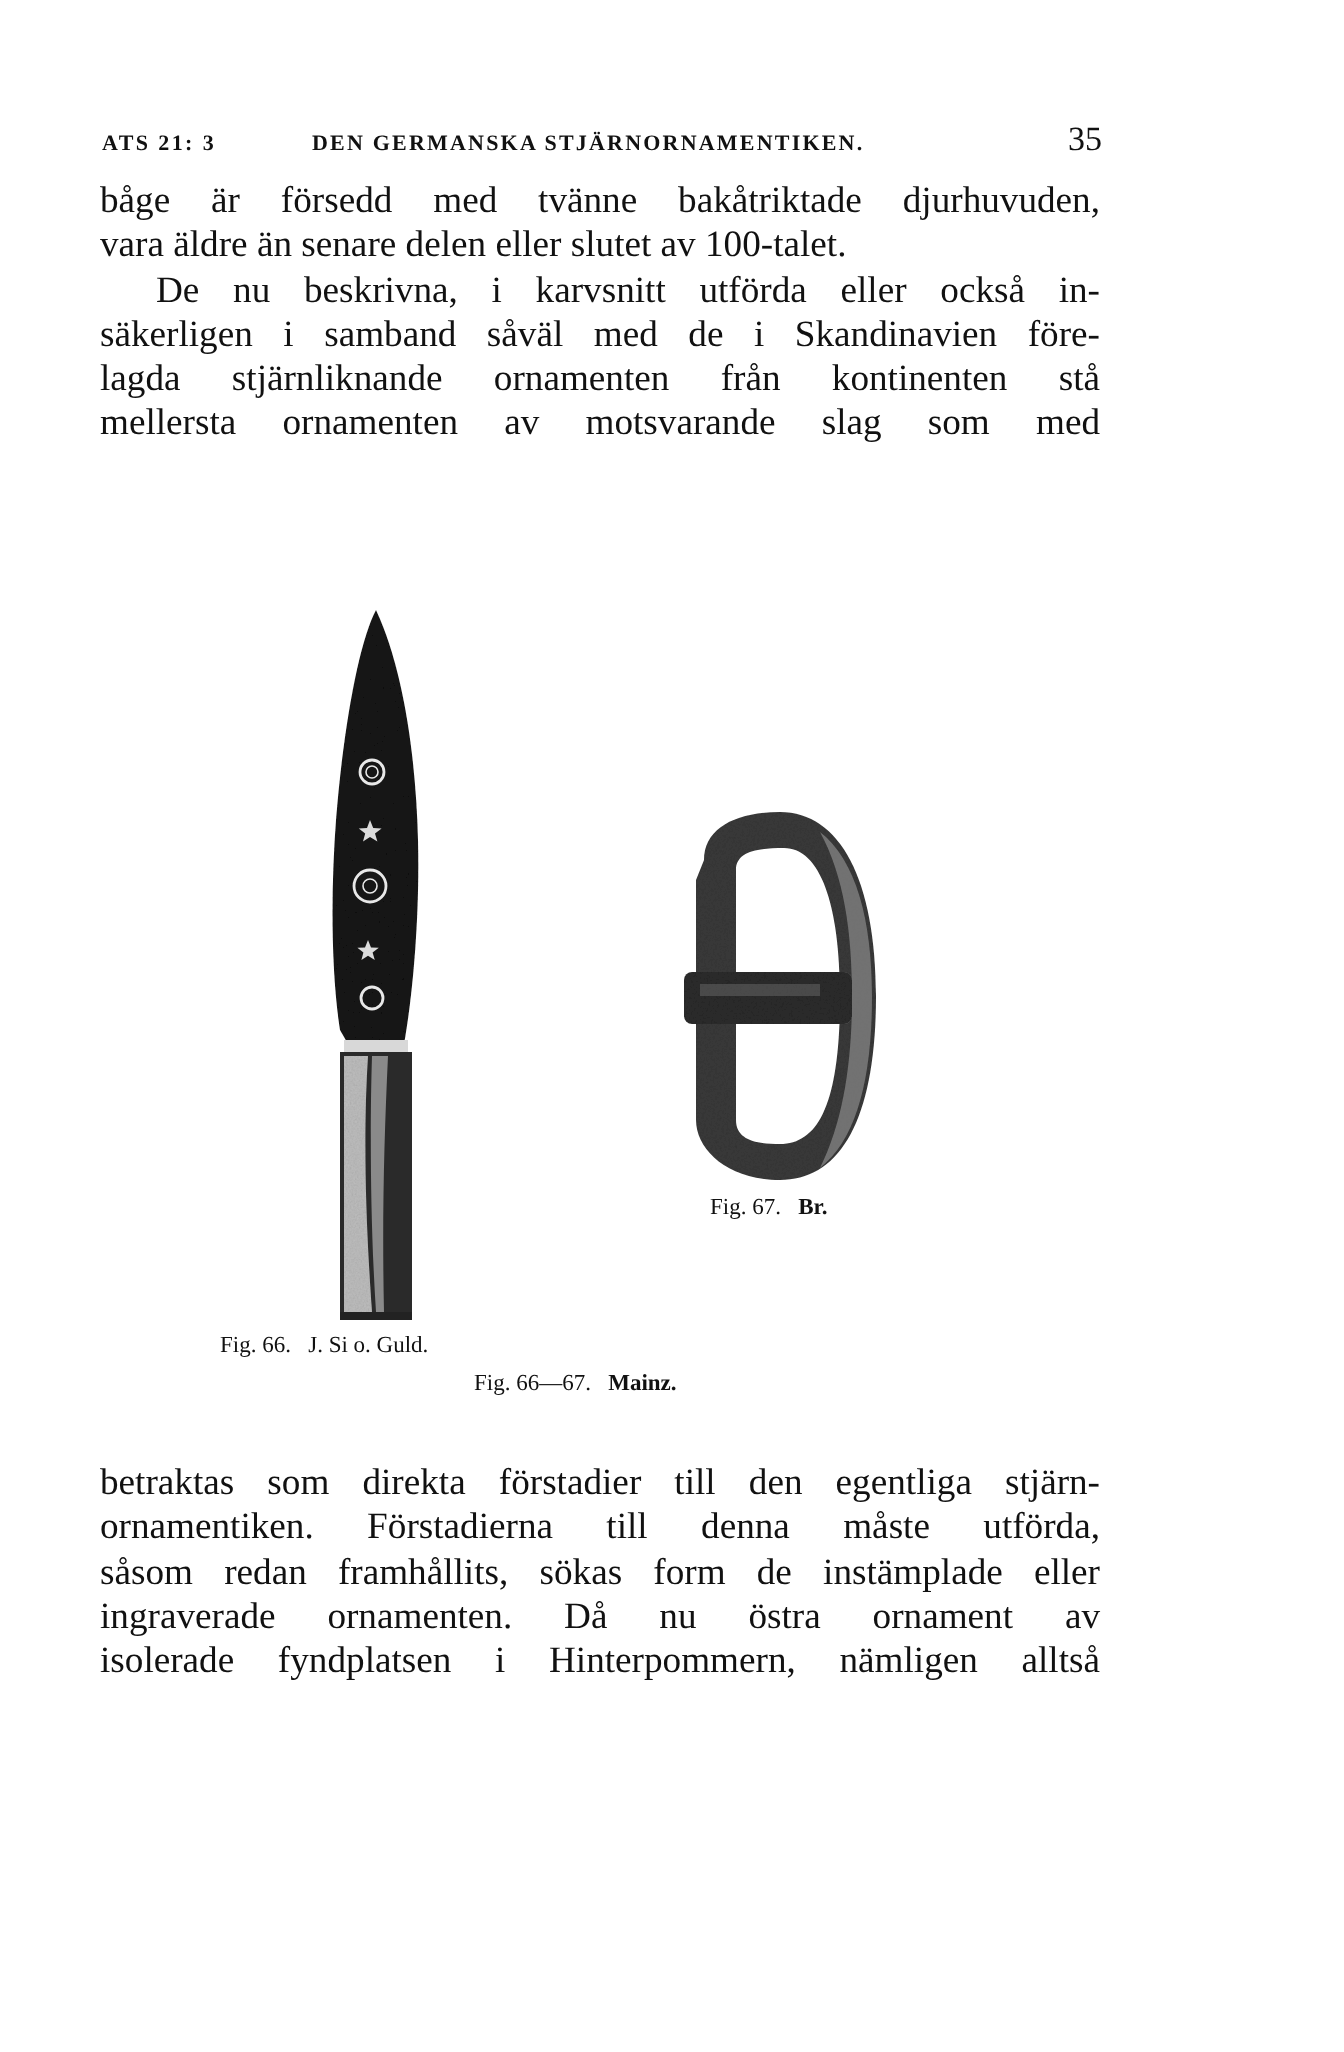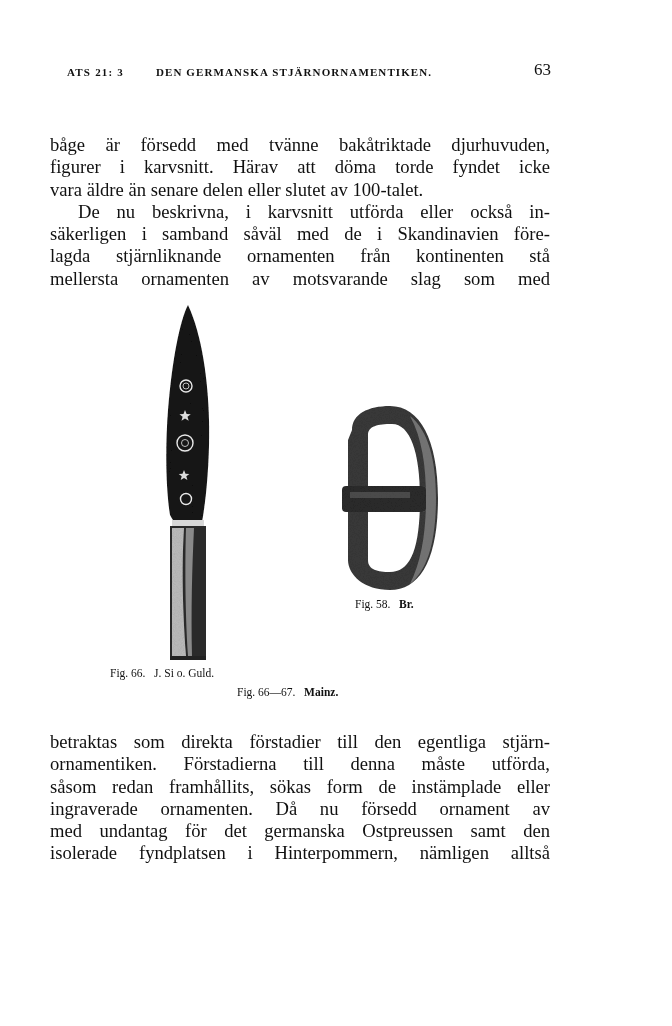--- a/index.html
+++ b/index.html
@@ -2,53 +2,52 @@
 <html><head>
   <meta charset="utf-8">
   <style>
     html, body { margin: 0; padding: 0; background: #ffffff; }
     body { width: 672px; height: 1026px; position: relative; overflow: hidden;
            font-family: "DejaVu Serif", "Liberation Serif", serif; color: #111; }
     .page { position: absolute; left: 0; top: 0; width: 672px; height: 1026px; }
 
     .running-head { position: absolute; left: 51px; top: 60px; width: 500px; height: 22px;
                     font-family: "Liberation Serif", serif; font-weight: bold; }
-    .rh-left { position: absolute; left: 16px; top: 6px; font-size: 11px; letter-spacing: 1.2px; }
+    .rh-left { position: absolute; left: 0; top: 6px; font-size: 11px; letter-spacing: 1.2px; }
     .rh-center { position: absolute; left: 105px; top: 6px; font-size: 11px; letter-spacing: 1.1px; }
     .rh-page { position: absolute; right: 0; top: 0; font-size: 17px; font-weight: normal; }
 
     .para { position: absolute; left: 50px; width: 500px;
             font-family: "Liberation Serif", serif; font-size: 18.6px; line-height: 22.3px; }
     .line { display: block; height: 22.3px; white-space: nowrap; text-align: justify;
             text-align-last: justify; }
     .line.last { text-align-last: left; }
     .line.indent { padding-left: 28px; }
 
-    #para-top { top: 90px; margin-top: 44px; }
+    #para-top { top: 90px; }
     #para-bottom { top: 731px; }
 
     .figure { position: absolute; }
     .caption { position: absolute; font-family: "Liberation Serif", serif; font-size: 11.5px;
                white-space: nowrap; }
     .caption b { font-weight: bold; }
   </style>
 </head>
 <body>
 
 <div class="page">
 
   <div class="running-head">
     <span class="rh-left">ATS 21: 3</span>
     <span class="rh-center">DEN GERMANSKA STJÄRNORNAMENTIKEN.</span>
-    <span class="rh-page">63</span>
+    <span class="rh-page">35</span>
   </div>
 
   <div class="para" id="para-top">
     <span class="line">båge är försedd med tvänne bakåtriktade djurhuvuden,</span>
-    <span class="line">figurer i karvsnitt. Härav att döma torde fyndet icke</span>
     <span class="line last">vara äldre än senare delen eller slutet av 100-talet.</span>
     <span class="line indent">De nu beskrivna, i karvsnitt utförda eller också in-</span>
     <span class="line">säkerligen i samband såväl med de i Skandinavien före-</span>
     <span class="line">lagda stjärnliknande ornamenten från kontinenten stå</span>
     <span class="line">mellersta ornamenten av motsvarande slag som med</span>
   </div>
 
   <div class="figure" style="left:158px; top:300px; width:56px; height:365px;">
     <svg width="56" height="365" viewBox="0 0 56 365">
       <defs>
@@ -104,36 +103,35 @@
                M 30 35 L 30 160 C 30 170, 40 172, 52 172 C 72 172, 82 150, 82 98 C 82 52, 72 24, 54 24 C 40 24, 30 26, 30 35 Z" fill="#3a3a3a" fill-rule="evenodd" filter="url(#grain2)"></path>
 
       <path d="M72 16 C 90 30, 98 60, 98 98 C 98 140, 90 170, 72 184 C 84 160, 88 130, 88 98 C 88 66, 84 38, 72 16 Z" fill="#9a9a9a" opacity="0.6"></path>
 
       <rect x="4" y="86" width="84" height="26" rx="4" fill="#2c2c2c" filter="url(#grain2)"></rect>
       <rect x="12" y="92" width="60" height="6" fill="#6a6a6a" opacity="0.5"></rect>
     </svg>
   </div>
 
   <div class="caption" style="left:355px; top:598px;">
-    <span>Fig. 58.</span>&nbsp;&nbsp;
+    <span>Fig. 67.</span>&nbsp;&nbsp;
     <b>Br.</b>
   </div>
 
   <div class="caption" style="left:110px; top:667px;">
     <span>Fig. 66.</span>&nbsp;&nbsp;
     <span>J. Si o. Guld.</span>
   </div>
 
   <div class="caption" style="left:237px; top:686px;">
     <span>Fig. 66—67.</span>&nbsp;&nbsp;
     <b>Mainz.</b>
   </div>
 
   <div class="para" id="para-bottom">
     <span class="line">betraktas som direkta förstadier till den egentliga stjärn-</span>
     <span class="line">ornamentiken. Förstadierna till denna måste utförda,</span>
     <span class="line">såsom redan framhållits, sökas form de instämplade eller</span>
-    <span class="line">ingraverade ornamenten. Då nu försedd ornament av</span>
-    <span class="line">med undantag för det germanska Ostpreussen samt den</span>
+    <span class="line">ingraverade ornamenten. Då nu östra ornament av</span>
     <span class="line">isolerade fyndplatsen i Hinterpommern, nämligen alltså</span>
   </div>
 
 </div>
 
 </body></html>

